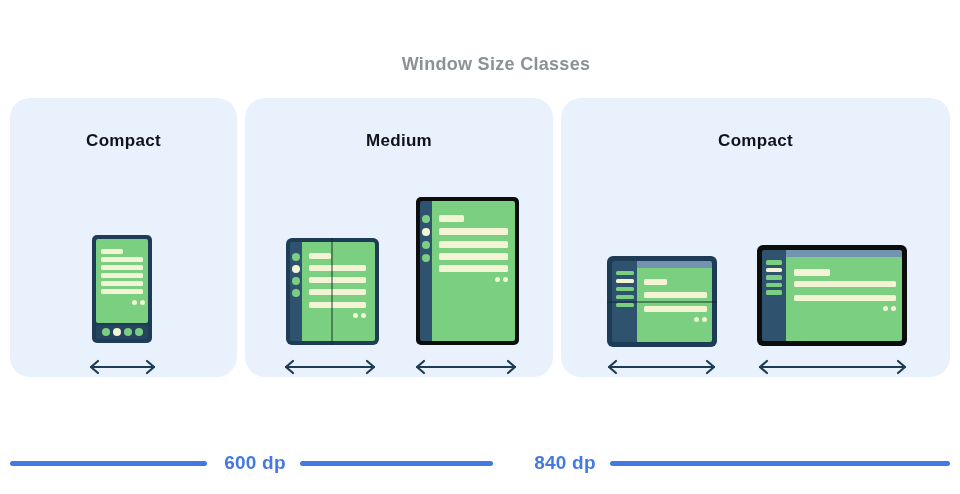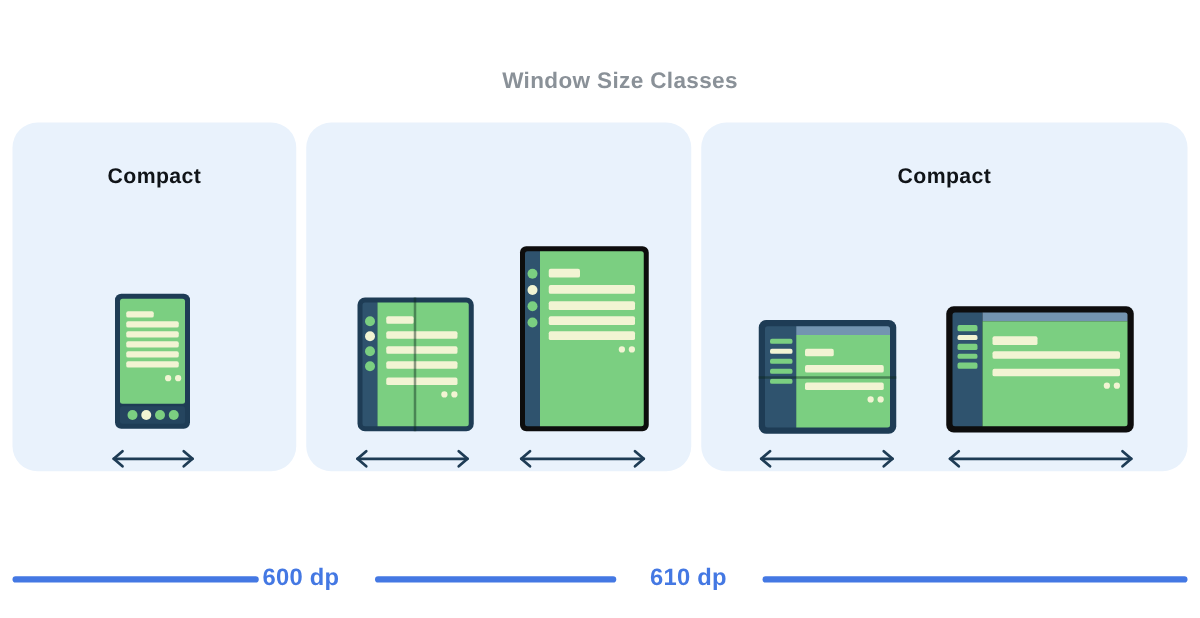--- a/index.html
+++ b/index.html
@@ -82,21 +82,21 @@
   .topbar{height:7px;background:var(--steel);border-radius:0 2px 0 0;flex:0 0 auto;}
   .land-content{position:relative;flex:1;background:var(--green);border-radius:0 0 2px 0;}
   .fold-h{position:absolute;left:0;right:0;top:45px;height:2px;background:rgba(13,43,28,.45);}
 
   
   .arrow{position:absolute;top:261px;height:16px;}
   .arrow path{fill:none;stroke:var(--navy);stroke-width:2.2;stroke-linecap:round;stroke-linejoin:round;}
 
   
   .ruler-seg{position:absolute;top:461px;height:5px;background:var(--blue);border-radius:2.5px;}
-  .ruler-label{position:absolute;top:452px;width:90px;text-align:left;
+  .ruler-label{position:absolute;top:452px;width:90px;text-align:center;
     font-size:19px;font-weight:700;color:var(--blue);letter-spacing:.2px;}
 </style>
 </head>
 <body>
 
 <div class="canvas">
 
   <div class="subtitle">Window Size Classes</div>
 
   <section class="panel panel-compact">
@@ -122,20 +122,21 @@
     </div>
 
     <svg class="arrow" style="left:78px;" width="69" height="16" viewBox="0 0 69 16">
       <path d="M3 8 H66"></path>
         <path d="M10 2 L3 8 L10 14"></path>
         <path d="M59 2 L66 8 L59 14"></path>
     </svg>
   </section>
 
   <section class="panel panel-medium">
+    <h2 class="panel-title">Medium</h2>
 
     <div class="foldable">
       <div class="rail">
         <span class="rail-dot c-green"></span>
         <span class="rail-dot c-cream"></span>
         <span class="rail-dot c-green"></span>
         <span class="rail-dot c-green"></span>
       </div>
       <div class="foldable-screen">
         <div class="sk" style="left:7px;top:11px;width:22px;height:6px;"></div>
@@ -231,16 +232,16 @@
     <svg class="arrow" style="left:196px;" width="151" height="16" viewBox="0 0 151 16">
       <path d="M3 8 H148"></path>
         <path d="M10 2 L3 8 L10 14"></path>
         <path d="M141 2 L148 8 L141 14"></path>
     </svg>
   </section>
 
   <div class="ruler-seg" style="left:10px;width:197px;"></div>
   <div class="ruler-label" style="left:210px;">600 dp</div>
   <div class="ruler-seg" style="left:300px;width:193px;"></div>
-  <div class="ruler-label" style="left:520px;">610 dp</div>
+  <div class="ruler-label" style="left:520px;">840 dp</div>
   <div class="ruler-seg" style="left:610px;width:340px;"></div>
 
 </div>
 
 </body></html>

